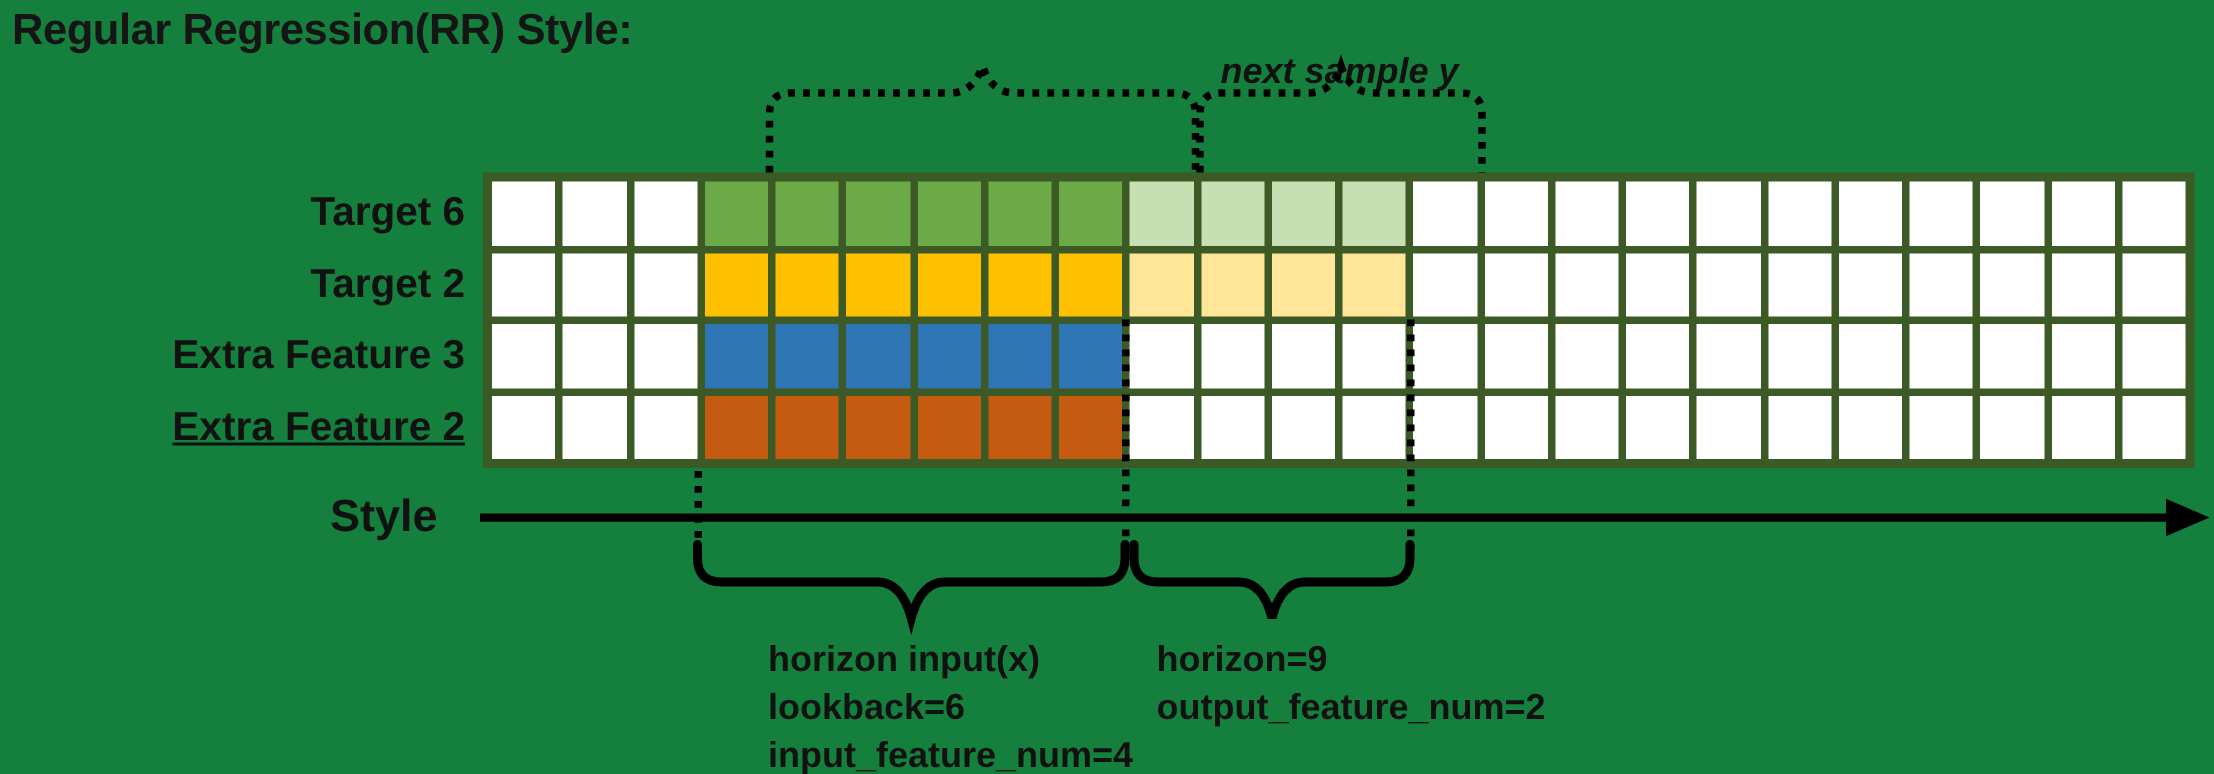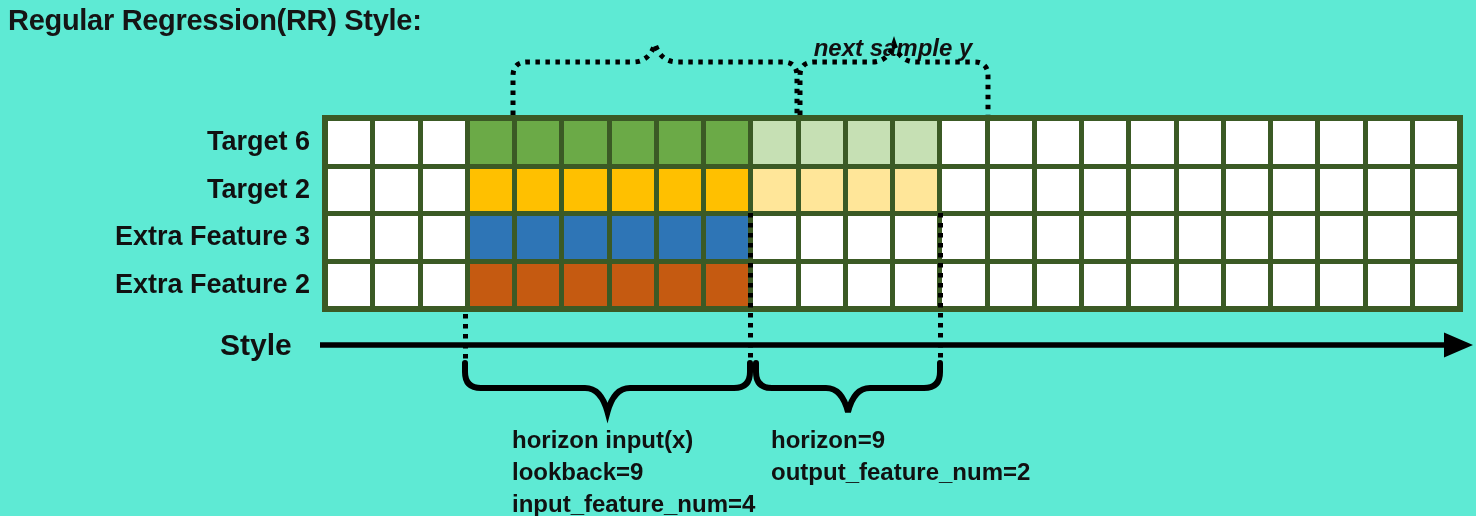--- a/index.html
+++ b/index.html
@@ -1,17 +1,17 @@
 <!DOCTYPE html>
 <html><head>
 <meta charset="utf-8">
 <style>
   html,body{margin:0;padding:0;background:#fff;}
   .canvas{
-    position:relative;width:1476px;height:516px;background:#5eead4;
+    position:relative;width:1476px;height:516px;background:#15803d;
     font-family:"Liberation Sans",sans-serif;overflow:hidden;
   }
   .title{
     position:absolute;left:8px;top:4px;font-size:29px;font-weight:bold;
     color:#151515;letter-spacing:-0.3px;white-space:nowrap;
   }
   .sample-label{
     position:absolute;top:6px;width:220px;text-align:center;
     font-size:24px;font-style:italic;font-weight:600;color:#111;white-space:nowrap;
   }
@@ -43,21 +43,21 @@
 <div class="canvas">
 
   <div class="title">Regular Regression(RR) Style:</div>
 
   <div class="sample-label y">next sample y</div>
 
   <div>
       <div class="row-label" style="top: 126px;">Target 6</div>
       <div class="row-label" style="top: 173.5px;">Target 2</div>
       <div class="row-label" style="top: 221px;">Extra Feature 3</div>
-      <div class="row-label" style="top: 268.5px;">Extra Feature 2</div>
+      <div class="row-label" style="top: 268.5px; text-decoration: underline;">Extra Feature 2</div>
     </div>
 
   <div class="grid" style="background: rgb(59, 90, 37); grid-template-columns: repeat(24, 1fr); grid-template-rows: repeat(4, 1fr);">
       <div class="cell" style="background: rgb(255, 255, 255);"></div>
       <div class="cell" style="background: rgb(255, 255, 255);"></div>
       <div class="cell" style="background: rgb(255, 255, 255);"></div>
       <div class="cell" style="background: rgb(107, 170, 71);"></div>
       <div class="cell" style="background: rgb(107, 170, 71);"></div>
       <div class="cell" style="background: rgb(107, 170, 71);"></div>
       <div class="cell" style="background: rgb(107, 170, 71);"></div>
@@ -167,21 +167,21 @@
 
     <path d="M 465 363 V 372 Q 465 388 481 388 H 585 Q 601 388 607.5 412 Q 614 388 630 388 H 734 Q 750 388 750 372 V 363" fill="none" stroke="#000" stroke-width="6" stroke-linecap="round"></path>
 
     <path d="M 756 363 V 372 Q 756 388 772 388 H 826 Q 842 388 848 412 Q 854 388 870 388 H 924 Q 940 388 940 372 V 363" fill="none" stroke="#000" stroke-width="6" stroke-linecap="round"></path>
   </svg>
 
   <div class="time-label">Style</div>
 
   <div class="caption input">
     <div>horizon input(x)</div>
-    <div>lookback=9</div>
+    <div>lookback=6</div>
     <div>input_feature_num=4</div>
   </div>
 
   <div class="caption output">
     <div>horizon=9</div>
     <div>output_feature_num=2</div>
   </div>
 
 </div>
 

